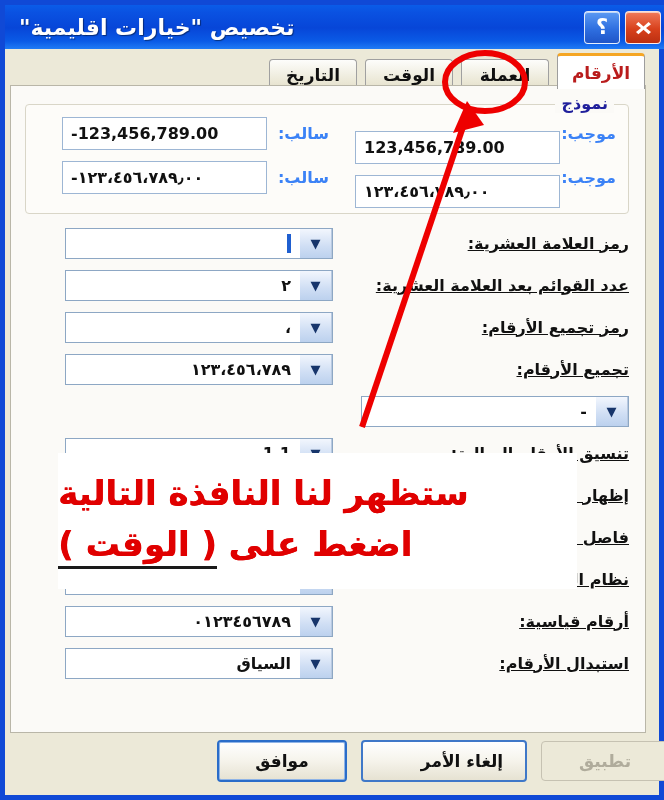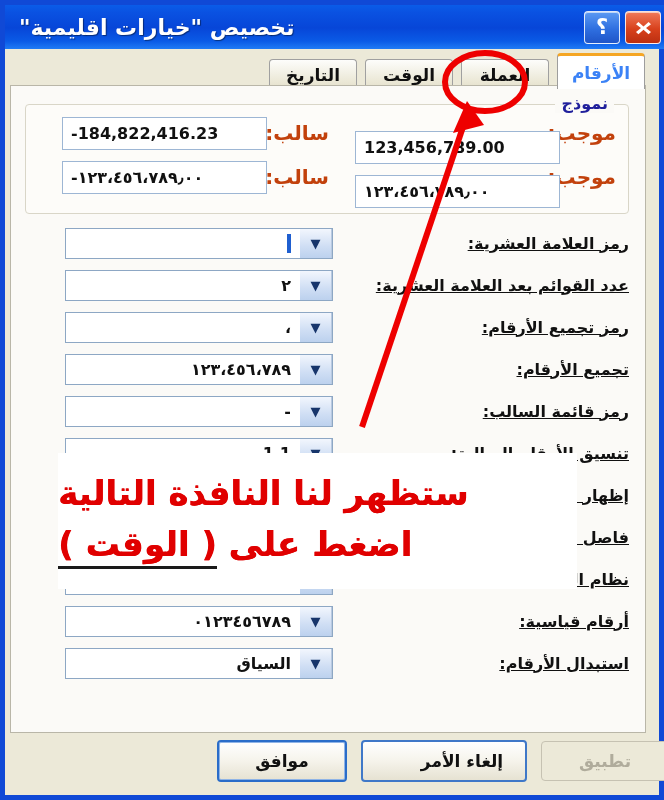--- a/index.html
+++ b/index.html
@@ -48,21 +48,21 @@
   .tab{
     height:29px;min-width:64px;padding:0 11px;margin-left:8px;
     display:flex;align-items:center;justify-content:center;
     font-size:17px;font-weight:bold;color:#101010;
     background:linear-gradient(to bottom,#fdfdfb,#ece9d8 70%,#e3dfcb);
     border:1px solid #a0a0a0;border-bottom:none;
     border-radius:4px 4px 0 0;cursor:pointer;white-space:nowrap;
   }
   .tab.active{
     height:33px;background:#ffffff;border-color:#9d9d9d;
-    border-top:3px solid #f5a623;color:#3b82f6;
+    border-top:3px solid #f5a623;color:#b91c1c;
     position:relative;z-index:4;
   }
   
   .panel{
     position:absolute;left:5px;top:80px;width:636px;height:648px;
     background:#fbfaf7;border:1px solid #b9b6a8;box-sizing:border-box;
   }
   
   .groupbox{
     position:absolute;right:16px;top:18px;width:604px;height:110px;
@@ -73,21 +73,21 @@
     position:absolute;right:14px;top:-11px;background:#fbfaf7;
     padding:0 6px;font-size:16px;font-weight:bold;color:#20209c;
   }
   .sample-row{
     position:absolute;right:8px;display:flex;flex-direction:row;align-items:center;
     width:588px;height:36px;
   }
   .sample-row.r1{top:10px;}
   .sample-row.r2{top:54px;}
   .sm-label{
-    font-size:20px;font-weight:bold;color:#c2410c;width:56px;text-align:right;
+    font-size:16px;font-weight:bold;color:#3b82f6;width:56px;text-align:right;
     padding-right:4px;white-space:nowrap;
   }
   .sm-field{
     height:33px;border:1px solid #9db6d4;background:#fff;box-sizing:border-box;
     display:flex;align-items:center;justify-content:flex-end;
     padding:0 8px;font-size:16px;font-weight:bold;color:#111;
   }
   .sm-field.pos{width:205px;margin-left:22px;margin-top:28px;}
   .sm-field.neg{width:205px;}
   .sm-label.neg{width:62px;}
@@ -186,21 +186,21 @@
 
   <div class="panel">
 
     <div class="groupbox">
       <div class="group-title">نموذج</div>
 
       <div class="sample-row r1">
         <div class="sm-label">موجب:</div>
         <div class="sm-field pos">123,456,789.00</div>
         <div class="sm-label neg">سالب:</div>
-        <div class="sm-field neg">184,822,416.23-</div>
+        <div class="sm-field neg">123,456,789.00-</div>
       </div>
 
       <div class="sample-row r2">
         <div class="sm-label">موجب:</div>
         <div class="sm-field pos">١٢٣،٤٥٦،٧٨٩٫٠٠</div>
         <div class="sm-label neg">سالب:</div>
         <div class="sm-field neg">١٢٣،٤٥٦،٧٨٩٫٠٠-</div>
       </div>
     </div>
 
@@ -240,21 +240,20 @@
         <div class="row-label">تجميع الأرقام:</div>
         <div class="combo">
           <div class="combo-btn">
               <span class="caret-txt">▼</span>
             </div>
           <div class="combo-text">١٢٣،٤٥٦،٧٨٩</div>
         </div>
       </div>
 
       <div class="row">
-        <div class="row-label">رمز قائمة السالب:</div>
         <div class="combo">
           <div class="combo-btn">
               <span class="caret-txt">▼</span>
             </div>
           <div class="combo-text">-</div>
         </div>
       </div>
 
       <div class="row">
         <div class="row-label">تنسيق الأرقام السالبة:</div>

